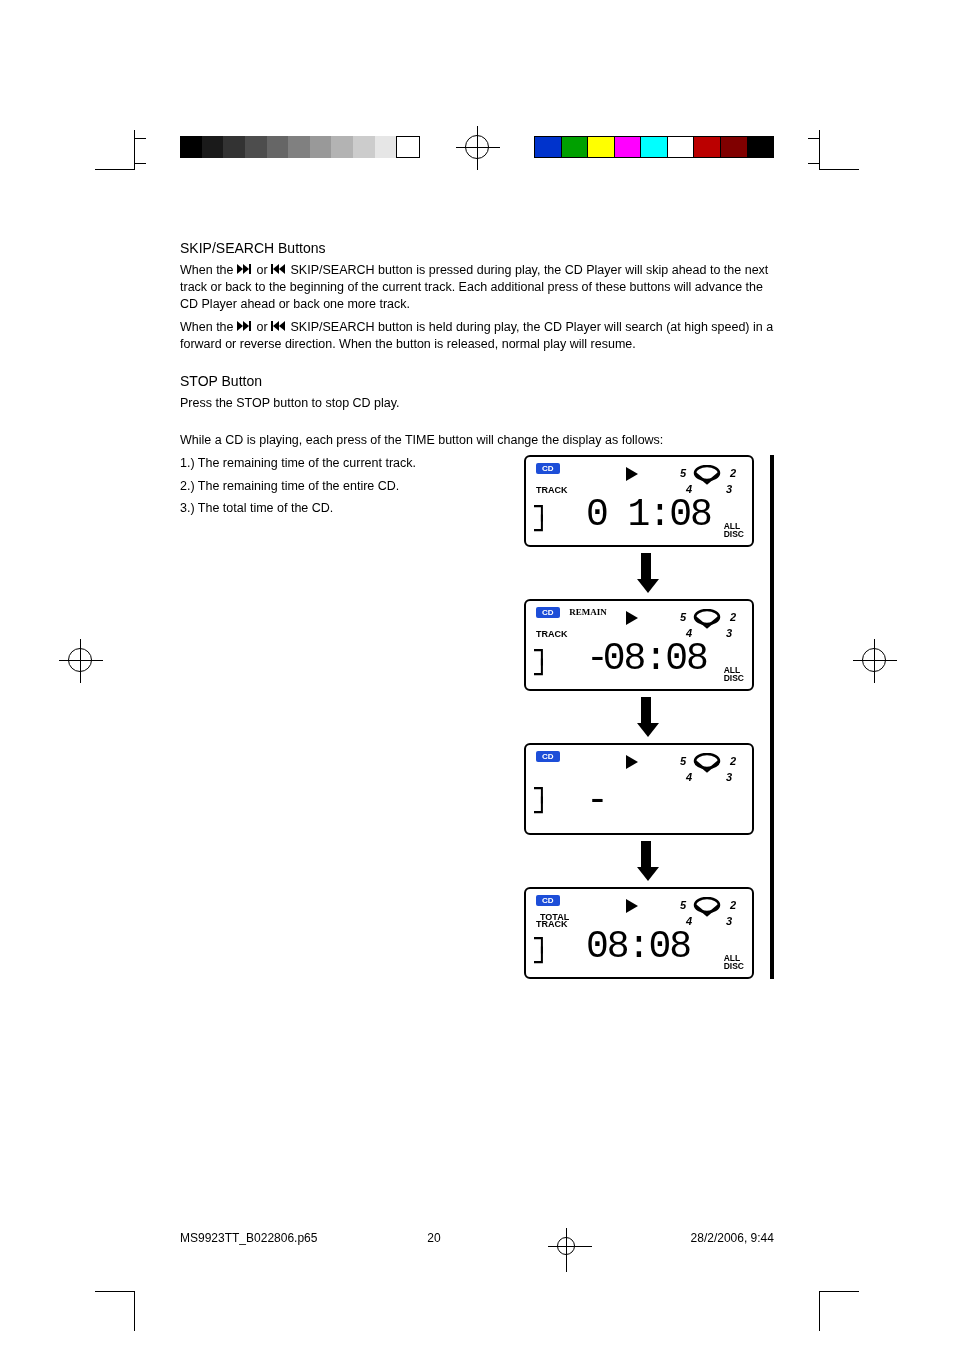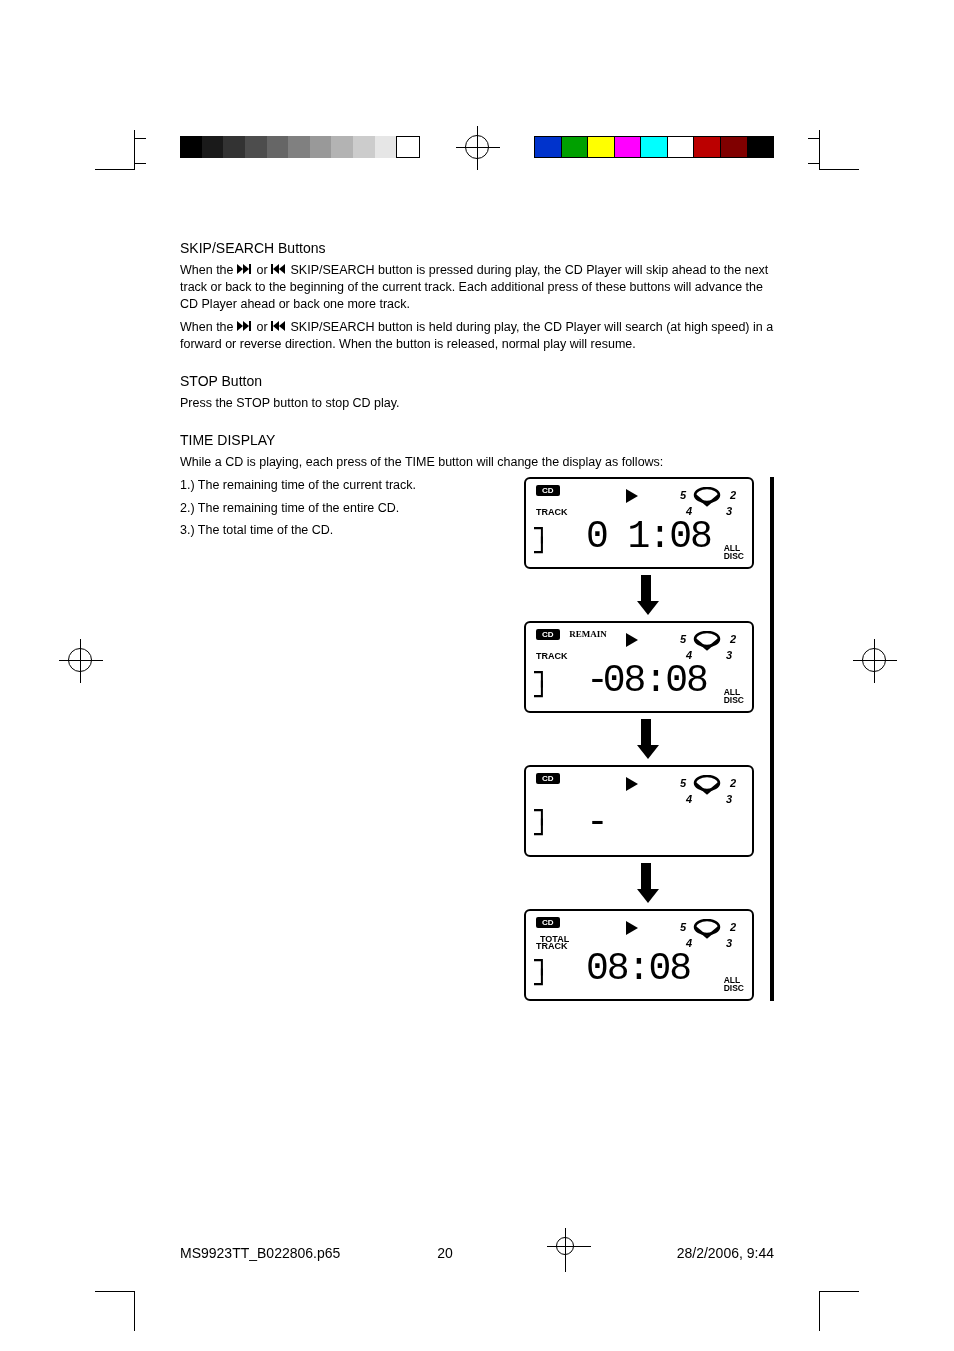--- a/index.html
+++ b/index.html
@@ -48,21 +48,21 @@
   .lcd-panel {
     width: 230px;
     height: 92px;
     border: 2.5px solid #000;
     border-radius: 6px;
     background: #fff;
     position: relative;
     font-family: Arial, sans-serif;
   }
   .lcd-top-row { position:absolute; top:6px; left:10px; right:10px; height:18px; }
-  .cd-badge { display:inline-block; background:#000000; color:#fff; font-size:8px; font-weight:bold; padding:1px 6px; border-radius:2px; vertical-align:top;}
+  .cd-badge { display:inline-block; background:#1d4ed8; color:#fff; font-size:8px; font-weight:bold; padding:1px 6px; border-radius:2px; vertical-align:top;}
   .remain-label { font-size:9px; font-weight:bold; margin-left:6px; vertical-align:top;font-family:Liberation Serif, serif;}
   .total-label { font-size:9px; font-weight:bold; display:block; margin-top:2px; margin-left:4px;}
   .play-tri { display:inline-block; width:0; height:0; border-left:12px solid #000; border-top:7px solid transparent; border-bottom:7px solid transparent; position:absolute; left:90px; top:4px;}
   .discs { position:absolute; right:6px; top:2px; width:58px; height:30px; font-size:11px; font-weight:bold; font-style:italic; }
   .discs svg { position:absolute; top:0; left:14px; }
   .discs .n5 { position:absolute; left:2px; top:2px; }
   .discs .n2 { position:absolute; right:0; top:2px; }
   .discs .n4 { position:absolute; left:8px; top:18px; }
   .discs .n3 { position:absolute; right:4px; top:18px; }
   .track-label { position:absolute; top:28px; left:10px; font-size:9px; font-weight:bold; }
@@ -70,21 +70,21 @@
   .time { position:absolute; top:36px; left:60px; font-size:42px; letter-spacing:-1px; display:flex; align-items:baseline;}
   .alldisc { position:absolute; right:8px; bottom:6px; font-size:8.5px; font-weight:bold; text-align:left; line-height:0.9;}
 
   .arrow-down { width:18px; margin: 6px auto 6px; }
   .arrow-down .shaft { width:10px; height:26px; background:#000; margin:0 auto; }
   .arrow-down .head { width:0; height:0; border-left:11px solid transparent; border-right:11px solid transparent; border-top:14px solid #000; margin:0 auto;}
 
   .mid-targets { position:absolute; top:640px; left:60px; right:60px; height:40px; display:flex; justify-content:space-between; }
   .mid-targets .target-wrap { width:40px; height:40px; display:flex; align-items:center; justify-content:center;}
 
-  .footer-line { position:absolute; bottom: 90px; left:180px; right:180px; display:flex; justify-content:space-between; font-size:14px; align-items:flex-end;}
+  .footer-line { position:absolute; bottom: 90px; left:180px; right:180px; display:flex; justify-content:space-between; font-size:12px; align-items:flex-start;}
   .footer-target { display:flex; align-items:center; justify-content:center; width:30px; height:30px;}
 
   .skip-icon { display:inline-block; vertical-align:middle; }
   .seven-seg {
     font-family: 'Courier New', monospace;
     font-weight: normal;
     font-size: 38px;
     letter-spacing: -2px;
     display: inline-block;
   }
@@ -167,21 +167,20 @@
           <polygon points="14,0 8,5 14,10" fill="#000"></polygon>
         </svg>
     </span> SKIP/SEARCH button is held during play, the CD Player will search (at high speed) in a forward or reverse direction. When the button is released, normal play will resume.
   </div>
 
   <div style="height:14px"></div>
   <div class="section-title">STOP Button</div>
   <div class="para">Press the STOP button to stop CD play.</div>
 
   <div style="height:14px"></div>
-  <div class="section-title">TIME DISPLAY</div>
   <div class="para">While a CD is playing, each press of the TIME button will change the display as follows:</div>
 
   <div class="two-col">
     <div class="left-col">
       <div class="para">1.) The remaining time of the current track.</div>
       <div class="para">2.) The remaining time of the entire CD.</div>
       <div class="para">3.) The total time of the CD.</div>
     </div>
     <div class="right-col">
 

